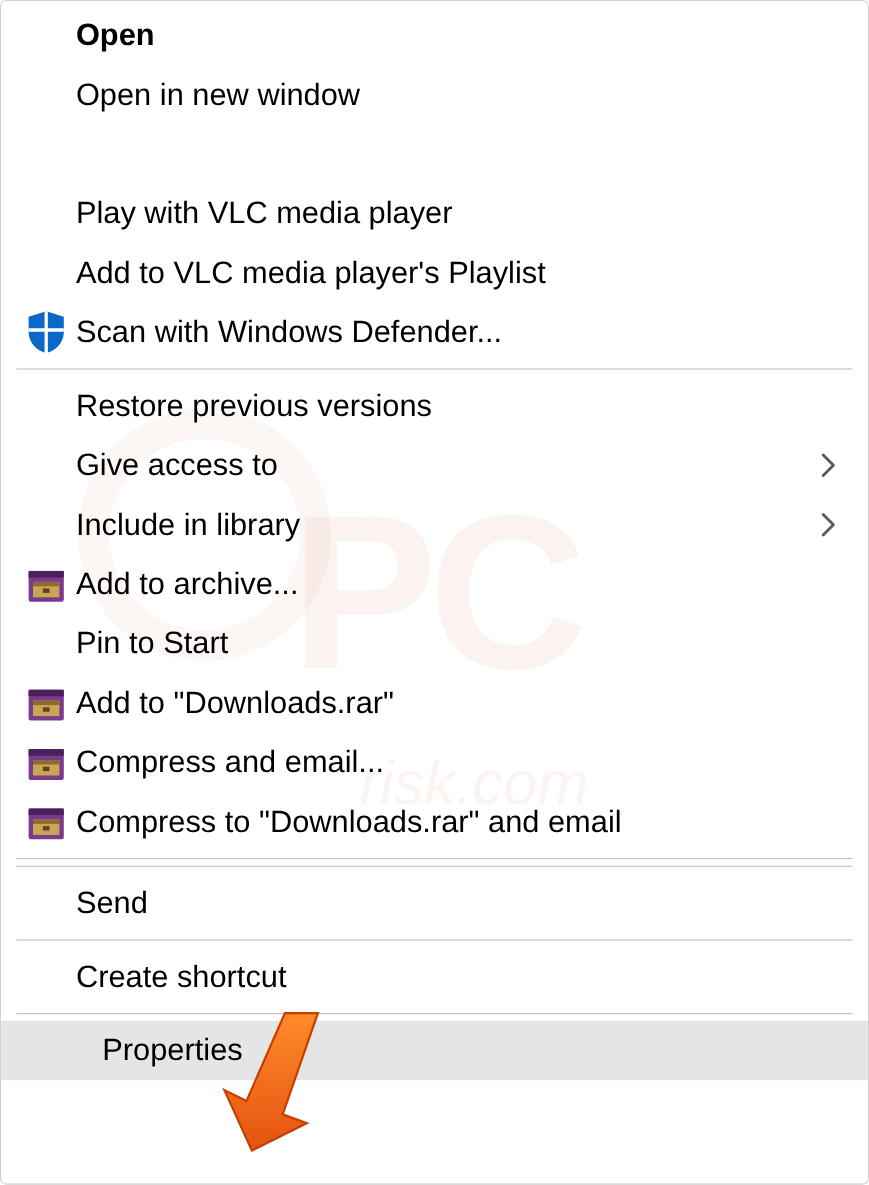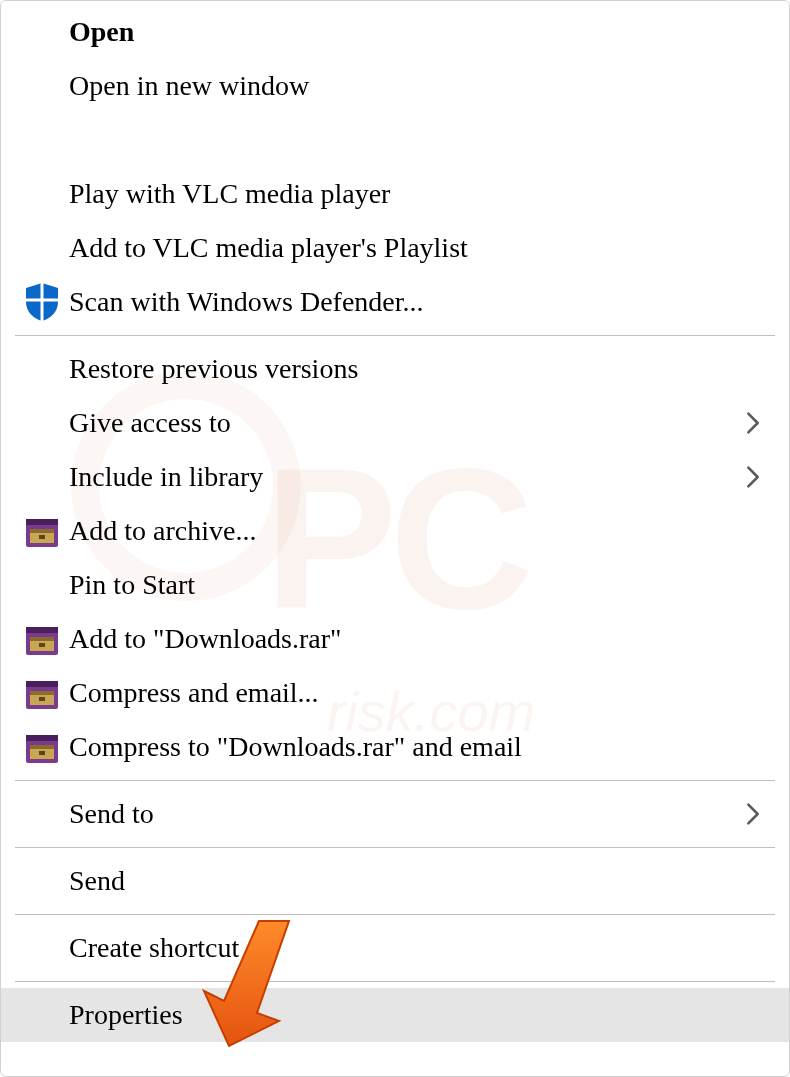--- a/index.html
+++ b/index.html
@@ -18,24 +18,24 @@
       background: #ffffff;
       padding: 4px 0;
     }
     .menu-item {
       display: flex;
       align-items: center;
       height: 54px;
       padding: 0 28px 0 14px;
       cursor: default;
       position: relative;
-      font-family: Liberation Serif, serif;
     }
     .menu-item.highlighted {
       background: #e5e5e5;
+      gap: 24px;
     }
     .icon-slot {
       width: 54px;
       height: 44px;
       display: flex;
       align-items: center;
       justify-content: center;
       flex-shrink: 0;
     }
     .menu-label {
@@ -229,29 +229,20 @@
         <rect x="10" y="20" width="24" height="14" fill="#c9a654"></rect>
         <rect x="10" y="20" width="24" height="4" fill="#8b6b2e"></rect>
         <rect x="19" y="26" width="6" height="4" fill="#5c4518"></rect>
       </svg>
     </span>
     <span class="menu-label">Compress to "Downloads.rar" and email</span>
   </div>
 
   <div class="separator"></div>
 
-  <div class="menu-item">
-    <span class="icon-slot"></span>
-    <span class="menu-label">Send to</span>
-    <span class="chevron">
-      <svg width="14" height="24" viewBox="0 0 12 20">
-          <path d="M2 2 L10 10 L2 18" stroke="#5a5a5a" stroke-width="2.2" fill="none" stroke-linecap="round" stroke-linejoin="round"></path>
-        </svg>
-    </span>
-  </div>
 
   <div class="separator"></div>
 
   <div class="menu-item">
     <span class="icon-slot"></span>
     <span class="menu-label">Send</span>
   </div>
 
   <div class="separator"></div>
 

